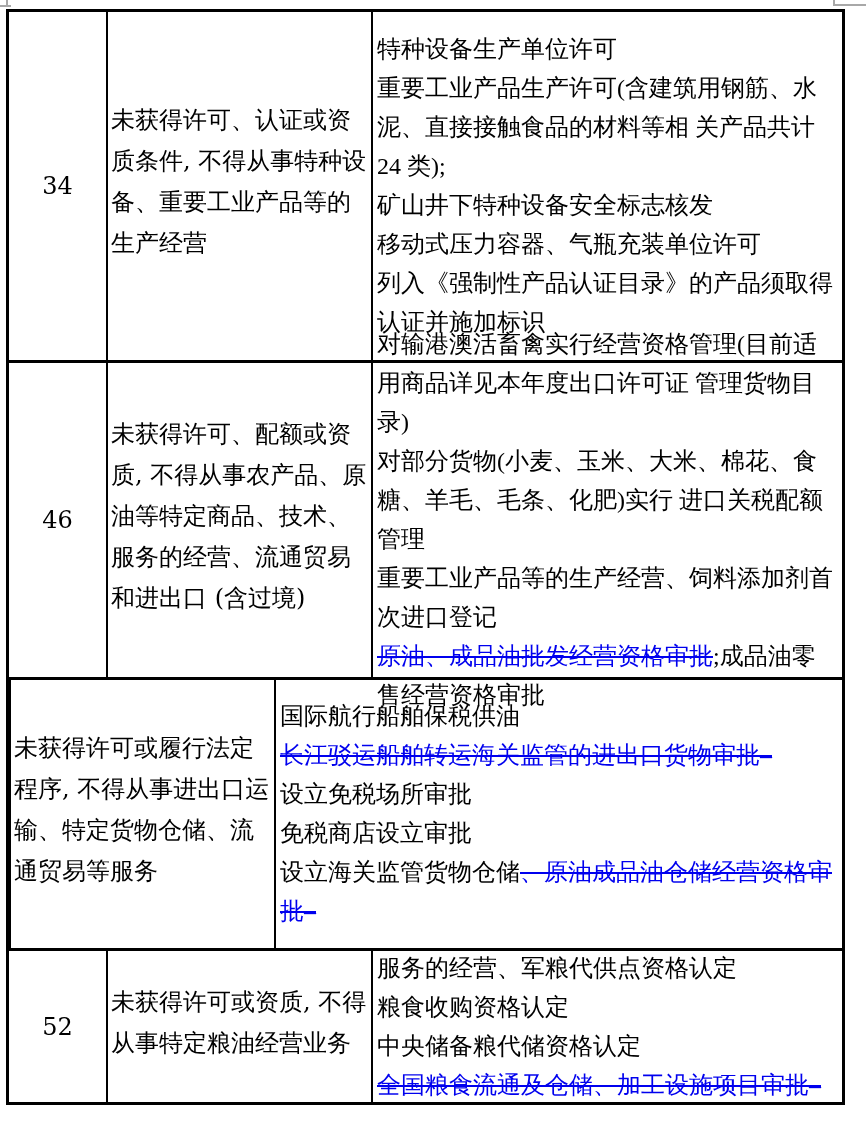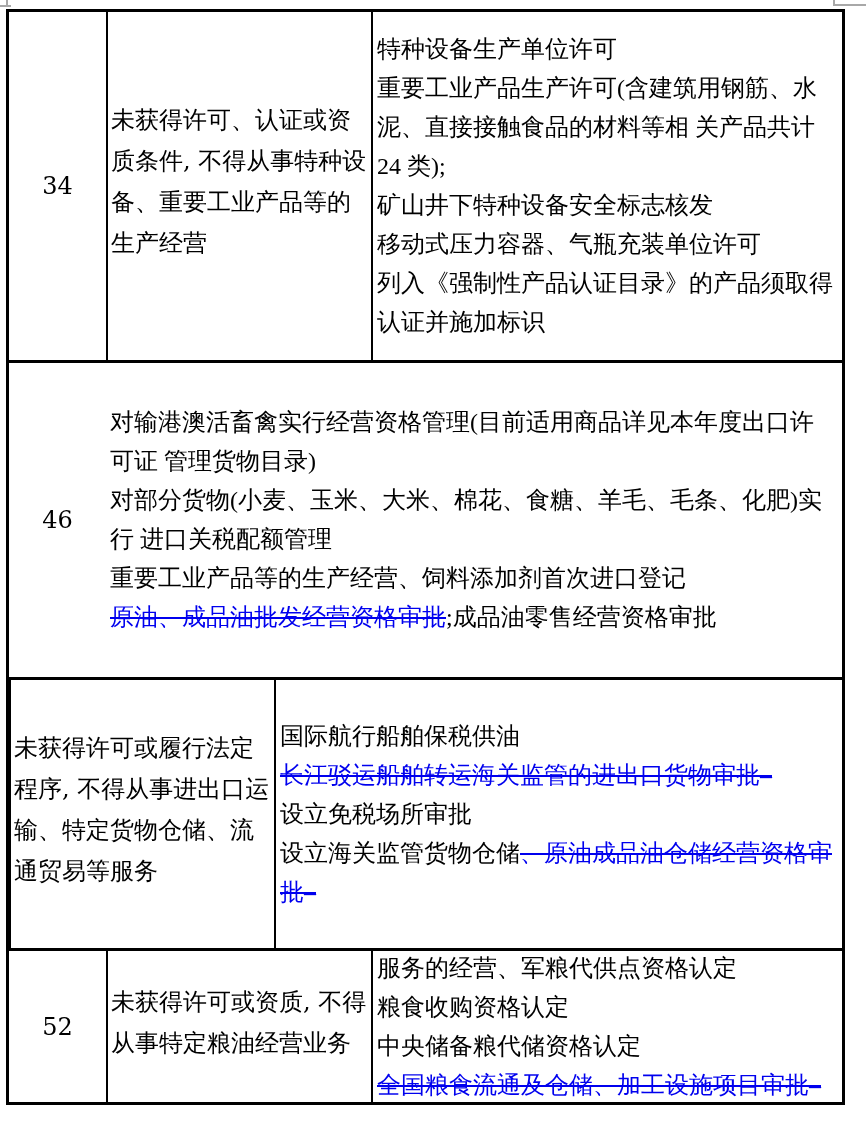--- a/index.html
+++ b/index.html
@@ -61,36 +61,40 @@
           <p class="item"><span>矿山井下特种设备安全标志核发</span></p>
           <p class="item"><span>移动式压力容器、气瓶充装单位许可</span></p>
           <p class="item"><span>列入《强制性产品认证目录》的产品须取得认证并施加标识</span></p>
         </div>
   </div>
 
   <div class="row">
     <div class="cell num">
       <span>46</span>
     </div>
+    <div class="cell desc">
+      <span>未获得许可、配额或资质, 不得从事农产品、原油等特定商品、技术、服务的经营、流通贸易和进出口 (含过境)</span>
+    </div>
     <div class="cell items">
           <p class="item"><span>对输港澳活畜禽实行经营资格管理(目前适用商品详见本年度出口许可证 管理货物目录)</span></p>
           <p class="item"><span>对部分货物(小麦、玉米、大米、棉花、食糖、羊毛、毛条、化肥)实行 进口关税配额管理</span></p>
           <p class="item"><span>重要工业产品等的生产经营、饲料添加剂首次进口登记</span></p>
           <p class="item"><span class="del">原油、成品油批发经营资格审批</span><span>;成品油零售经营资格审批</span></p>
         </div>
   </div>
 
   <div class="row">
     <div class="cell desc">
       <span>未获得许可或履行法定程序, 不得从事进出口运输、特定货物仓储、流通贸易等服务</span>
     </div>
     <div class="cell items">
           <p class="item"><span>国际航行船舶保税供油</span></p>
           <p class="item"><span class="del">长江驳运船舶转运海关监管的进出口货物审批–</span></p>
           <p class="item"><span>设立免税场所审批</span></p>
+          <p class="item"><span>免税商店设立审批</span></p>
           <p class="item"><span>设立海关监管货物仓储</span><span class="del">、原油成品油仓储经营资格审批–</span></p>
         </div>
   </div>
 
   <div class="row">
     <div class="cell num">
       <span>52</span>
     </div>
     <div class="cell desc">
       <span>未获得许可或资质,  不得从事特定粮油经营业务</span>

